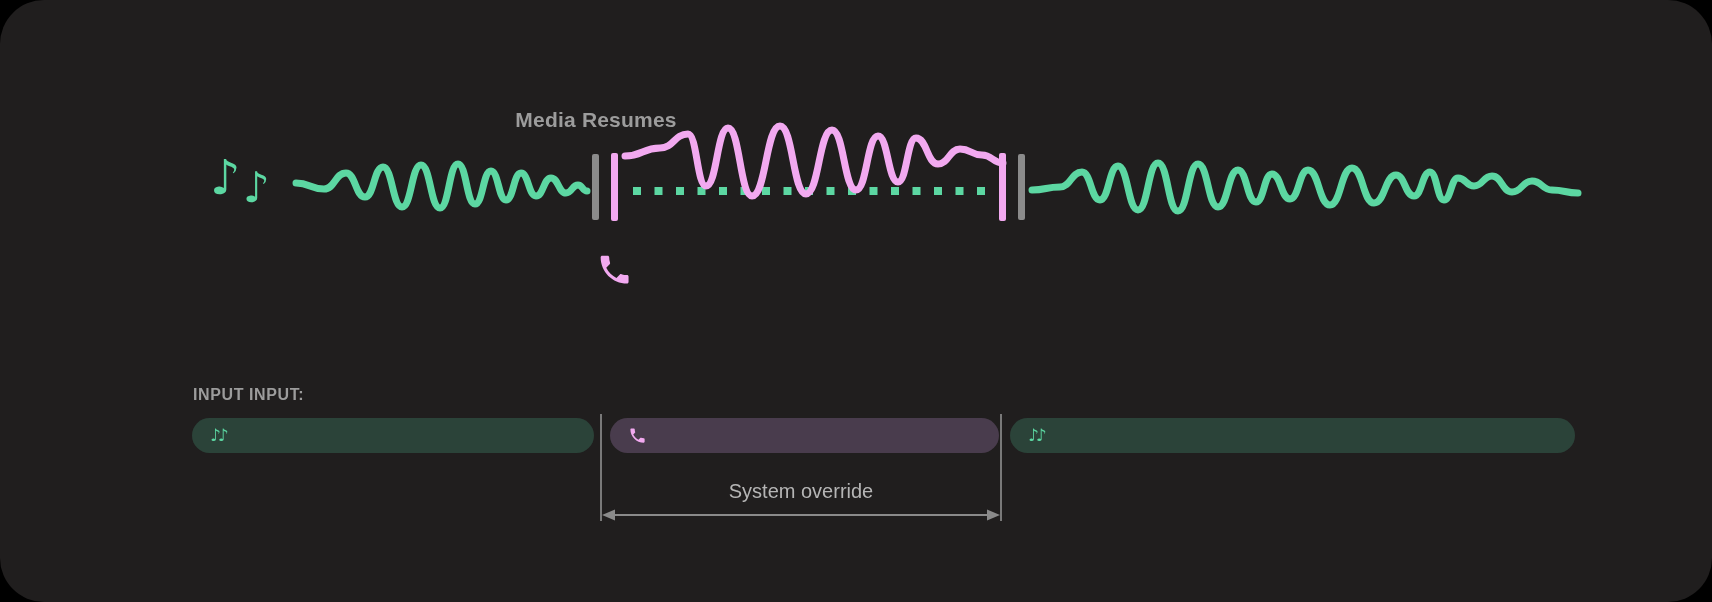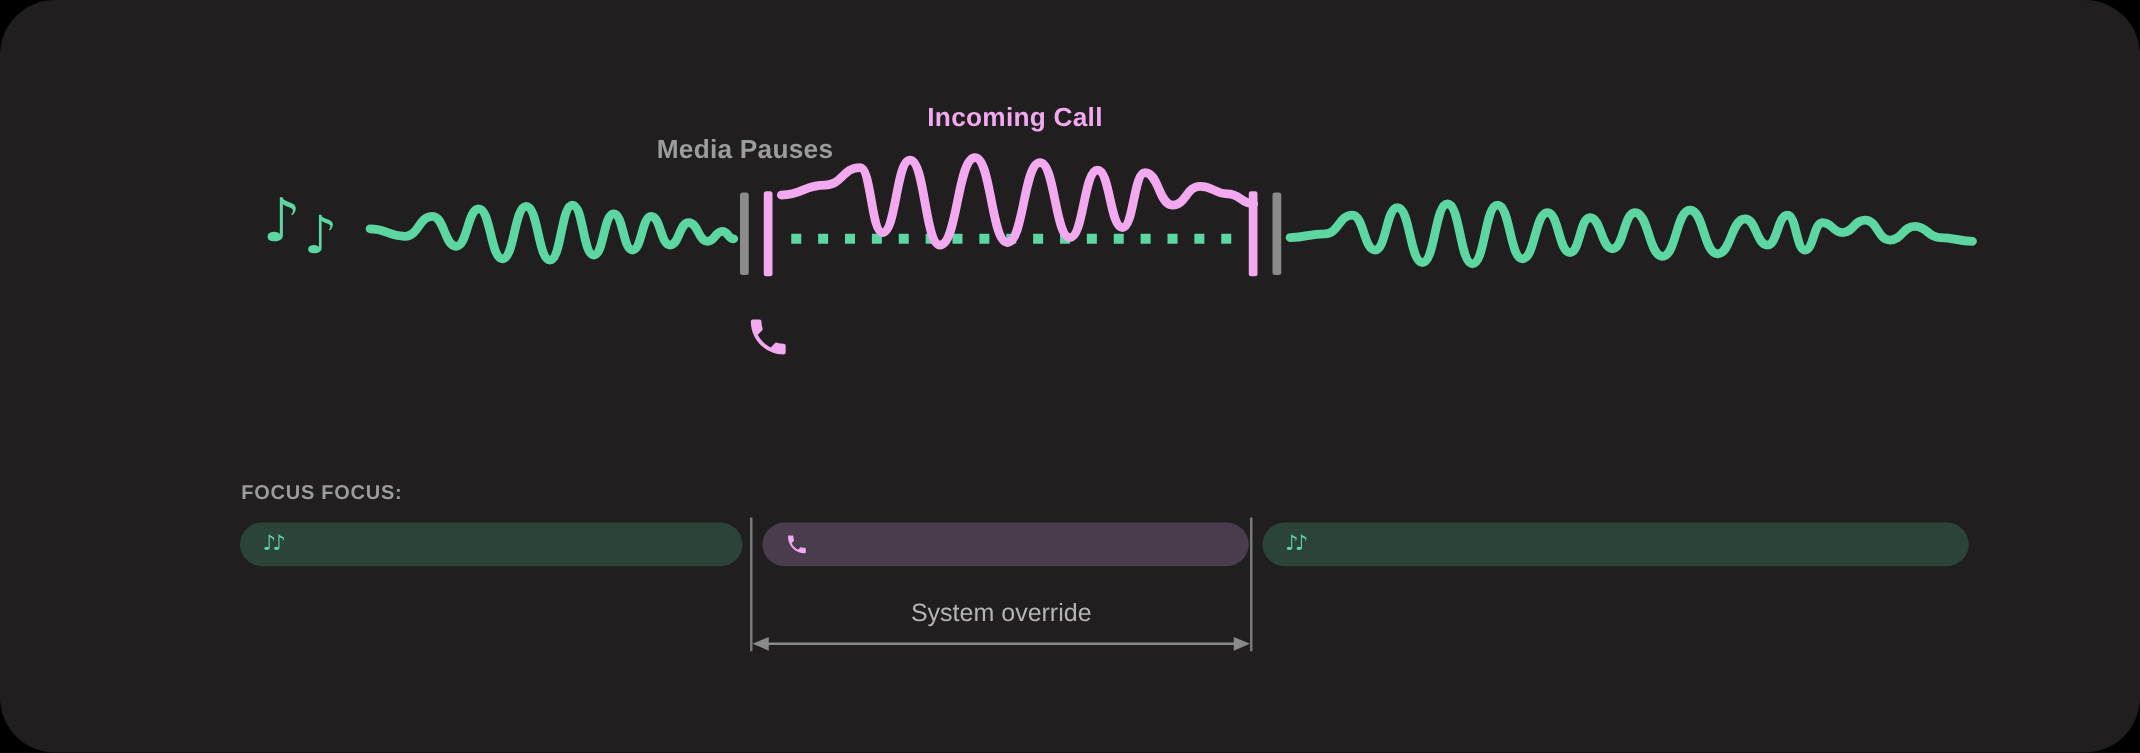--- a/index.html
+++ b/index.html
@@ -38,22 +38,21 @@
   .pill-notes{color:var(--green);font-family:"DejaVu Sans",sans-serif;font-size:17px;
     letter-spacing:-3px;line-height:1;}
   .guide{width:2px;background:var(--guide-gray);opacity:.85;}
   .override-label{width:400px;text-align:center;font-size:20px;color:var(--annotation-gray);}
 </style>
 </head>
 <body>
 
 <div class="panel">
 
-  <div class="abs toplabel" style="left:446px;top:108px;">Media Pauses</div>
-  <div class="abs toplabel pink" style="left:662px;top:83px;">Incoming Call</div>
+  <div class="abs toplabel" style="left:446px;top:108px;">Media Resumes</div>
 
   <span class="abs note" style="left:210px;top:153px;font-size:48px;">♪</span>
   <span class="abs note" style="left:243px;top:167px;font-size:42px;">♪</span>
 
   <svg class="abs" style="left:0;top:0;" width="1712" height="340" viewBox="0 0 1712 340">
 
     <path class="wave-green" d="M296,183
       C310,183 310,189 324,189 C335,189 335,173 346,173 C355.5,173 355.5,197 365,197
       C374,197 374,167 383,167 C392.5,167 392.5,207 402,207 C411.5,207 411.5,165 421,165
       C430.5,165 430.5,208 440,208 C449,208 449,164 458,164 C466.5,164 466.5,204 475,204
@@ -87,21 +86,21 @@
       C1405,175 1405,196 1414,196 C1422,196 1422,172 1430,172 C1437,172 1437,200 1444,200
       C1451,200 1451,178 1458,178 C1466,178 1466,186 1474,186 C1483,186 1483,176 1492,176
       C1502,176 1502,192 1512,192 C1522,192 1522,181 1532,181 C1542,181 1542,190 1552,190
       C1565,190 1565,193 1578,193"></path>
 
     <g transform="translate(596,251) scale(1.55)">
       <path class="phone-fill" d="M6.62 10.79c1.44 2.83 3.76 5.14 6.59 6.59l2.2-2.2c.27-.27.67-.36 1.02-.24 1.12.37 2.33.57 3.57.57.55 0 1 .45 1 1V20c0 .55-.45 1-1 1-9.39 0-17-7.61-17-17 0-.55.45-1 1-1h3.5c.55 0 1 .45 1 1 0 1.25.2 2.45.57 3.57.11.35.03.74-.25 1.02l-2.2 2.2z"></path>
     </g>
   </svg>
 
-  <div class="abs input-focus-label" style="left:193px;top:386px;">FOCUS FOCUS:</div>
+  <div class="abs input-focus-label" style="left:193px;top:386px;">INPUT INPUT:</div>
 
   <div class="abs pill media" style="left:192px;top:418px;width:402px;">
     <span class="pill-notes">♪♪</span>
   </div>
 
   <div class="abs pill call" style="left:610px;top:418px;width:389px;">
     <svg width="19" height="19" viewBox="0 0 24 24">
       <path class="phone-fill" d="M6.62 10.79c1.44 2.83 3.76 5.14 6.59 6.59l2.2-2.2c.27-.27.67-.36 1.02-.24 1.12.37 2.33.57 3.57.57.55 0 1 .45 1 1V20c0 .55-.45 1-1 1-9.39 0-17-7.61-17-17 0-.55.45-1 1-1h3.5c.55 0 1 .45 1 1 0 1.25.2 2.45.57 3.57.11.35.03.74-.25 1.02l-2.2 2.2z"></path>
     </svg>
   </div>

